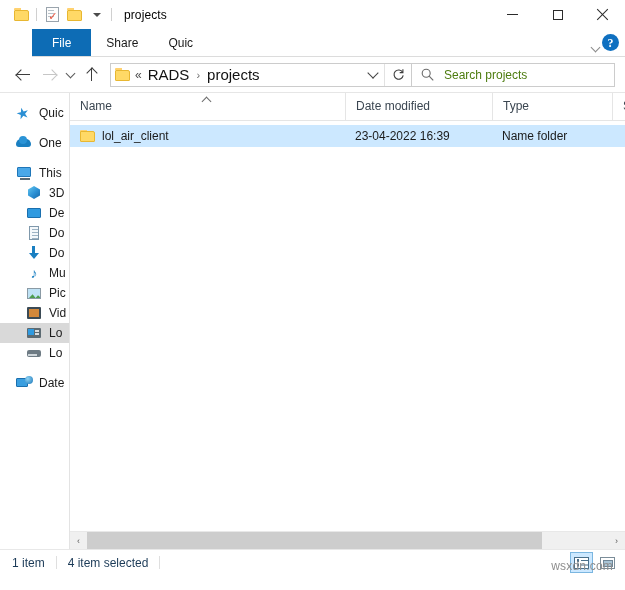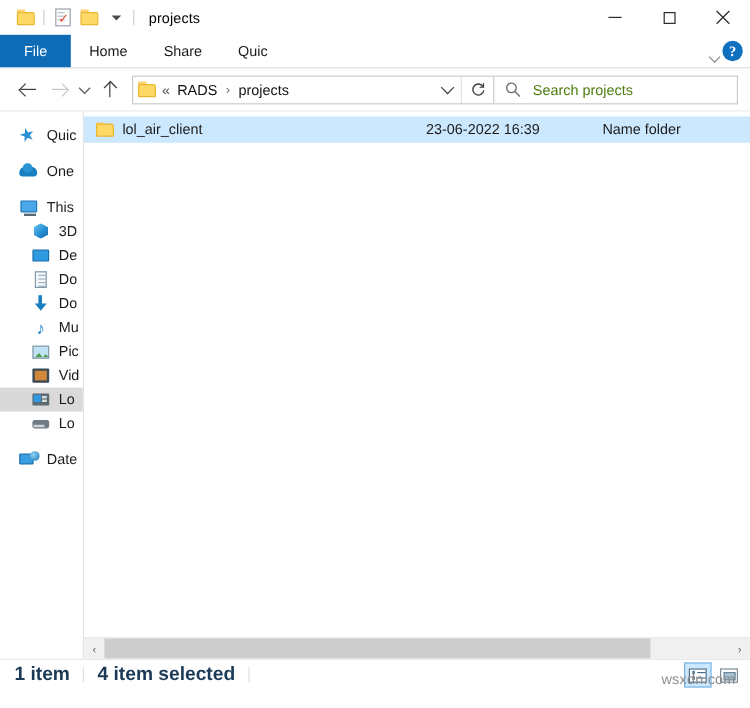--- a/index.html
+++ b/index.html
@@ -139,20 +139,21 @@
   .glyph-close::after { transform: rotate(-45deg); }
 
   
   .ribbon {
     height: 27px;
     display: flex;
     align-items: center;
     background: #ffffff;
     position: relative;
     border-bottom: 1px solid #dcdcdc;
+    margin-left: 32px;
   }
   .tab {
     display: flex;
     align-items: center;
     padding: 0 15px;
     font-size: 12px;
     color: #1a1a1a;
     height: 27px;
     box-sizing: border-box;
   }
@@ -291,21 +292,21 @@
   .addr-folder {
     margin-left: 4px;
     margin-right: 5px;
   }
   .crumb-chevrons {
     color: #4a4a4a;
     font-size: 12px;
     margin-right: 5px;
   }
   .crumb {
-    font-size: 12px;
+    font-size: 15px;
     color: #111;
     padding: 0 1px;
   }
   .crumb-sep {
     color: #6d6d6d;
     font-size: 11px;
     margin: 0 6px;
   }
   .addr-drop {
     margin-left: auto;
@@ -684,23 +685,22 @@
     height: 25px;
     border-top: 1px solid #e8e8e8;
     display: flex;
     align-items: center;
     background: #ffffff;
     position: relative;
     padding-left: 12px;
     gap: 0;
   }
   .status-txt {
-    font-size: 16px;
+    font-size: 12px;
     color: #1b3a57;
-    font-weight: bold;
   }
   .status-sep {
     width: 1px;
     height: 13px;
     background: #dfdfdf;
     margin: 0 11px;
   }
   .view-btns {
     position: absolute;
     right: 6px;
@@ -802,21 +802,20 @@
       <span class="glyph-max"></span>
     </div>
     <div class="win-btn close">
       <span class="glyph-close"></span>
     </div>
   </div>
 </div>
 
 <div class="ribbon">
   <div class="tab file">File</div>
-  <div class="tab">Home</div>
   <div class="tab">Share</div>
   <div class="tab">Quic</div>
   <div class="ribbon-right">
     <div>
       <span class="chev-down"></span>
     </div>
     <div class="help-btn">?</div>
   </div>
 </div>
 
@@ -953,28 +952,43 @@
     <div class="nav-item">
       <span class="nav-ico">
           <span class="ico-net"></span>
         </span>
       <span class="nav-label">Date</span>
     </div>
   </div>
 
   <div class="filepane">
 
+    <div class="colheaders">
+      <div class="colhead" style="width:275px">
+        <span class="sort-wrap"></span>
+        <span>Name</span>
+      </div>
+      <div class="colhead" style="width:147px">
+        <span>Date modified</span>
+      </div>
+      <div class="colhead" style="width:120px">
+        <span>Type</span>
+      </div>
+      <div class="colhead" style="width:13px">
+        <span>Si</span>
+      </div>
+    </div>
 
     <div class="rows">
       <div class="row selected">
         <div class="cell" style="width:275px">
           <span class="folder-ico"></span>
           <span>lol_air_client</span>
         </div>
-        <div class="cell muted" style="width:147px">23-06-2022 16:39</div>
+        <div class="cell muted" style="width:147px">23-04-2022 16:39</div>
         <div class="cell muted" style="width:120px">Name folder</div>
         <div class="cell muted" style="width:13px"></div>
       </div>
     </div>
 
     <div class="hscroll">
       <div class="hs-arrow">‹</div>
       <div class="hs-track">
         <div class="hs-thumb"></div>
       </div>

